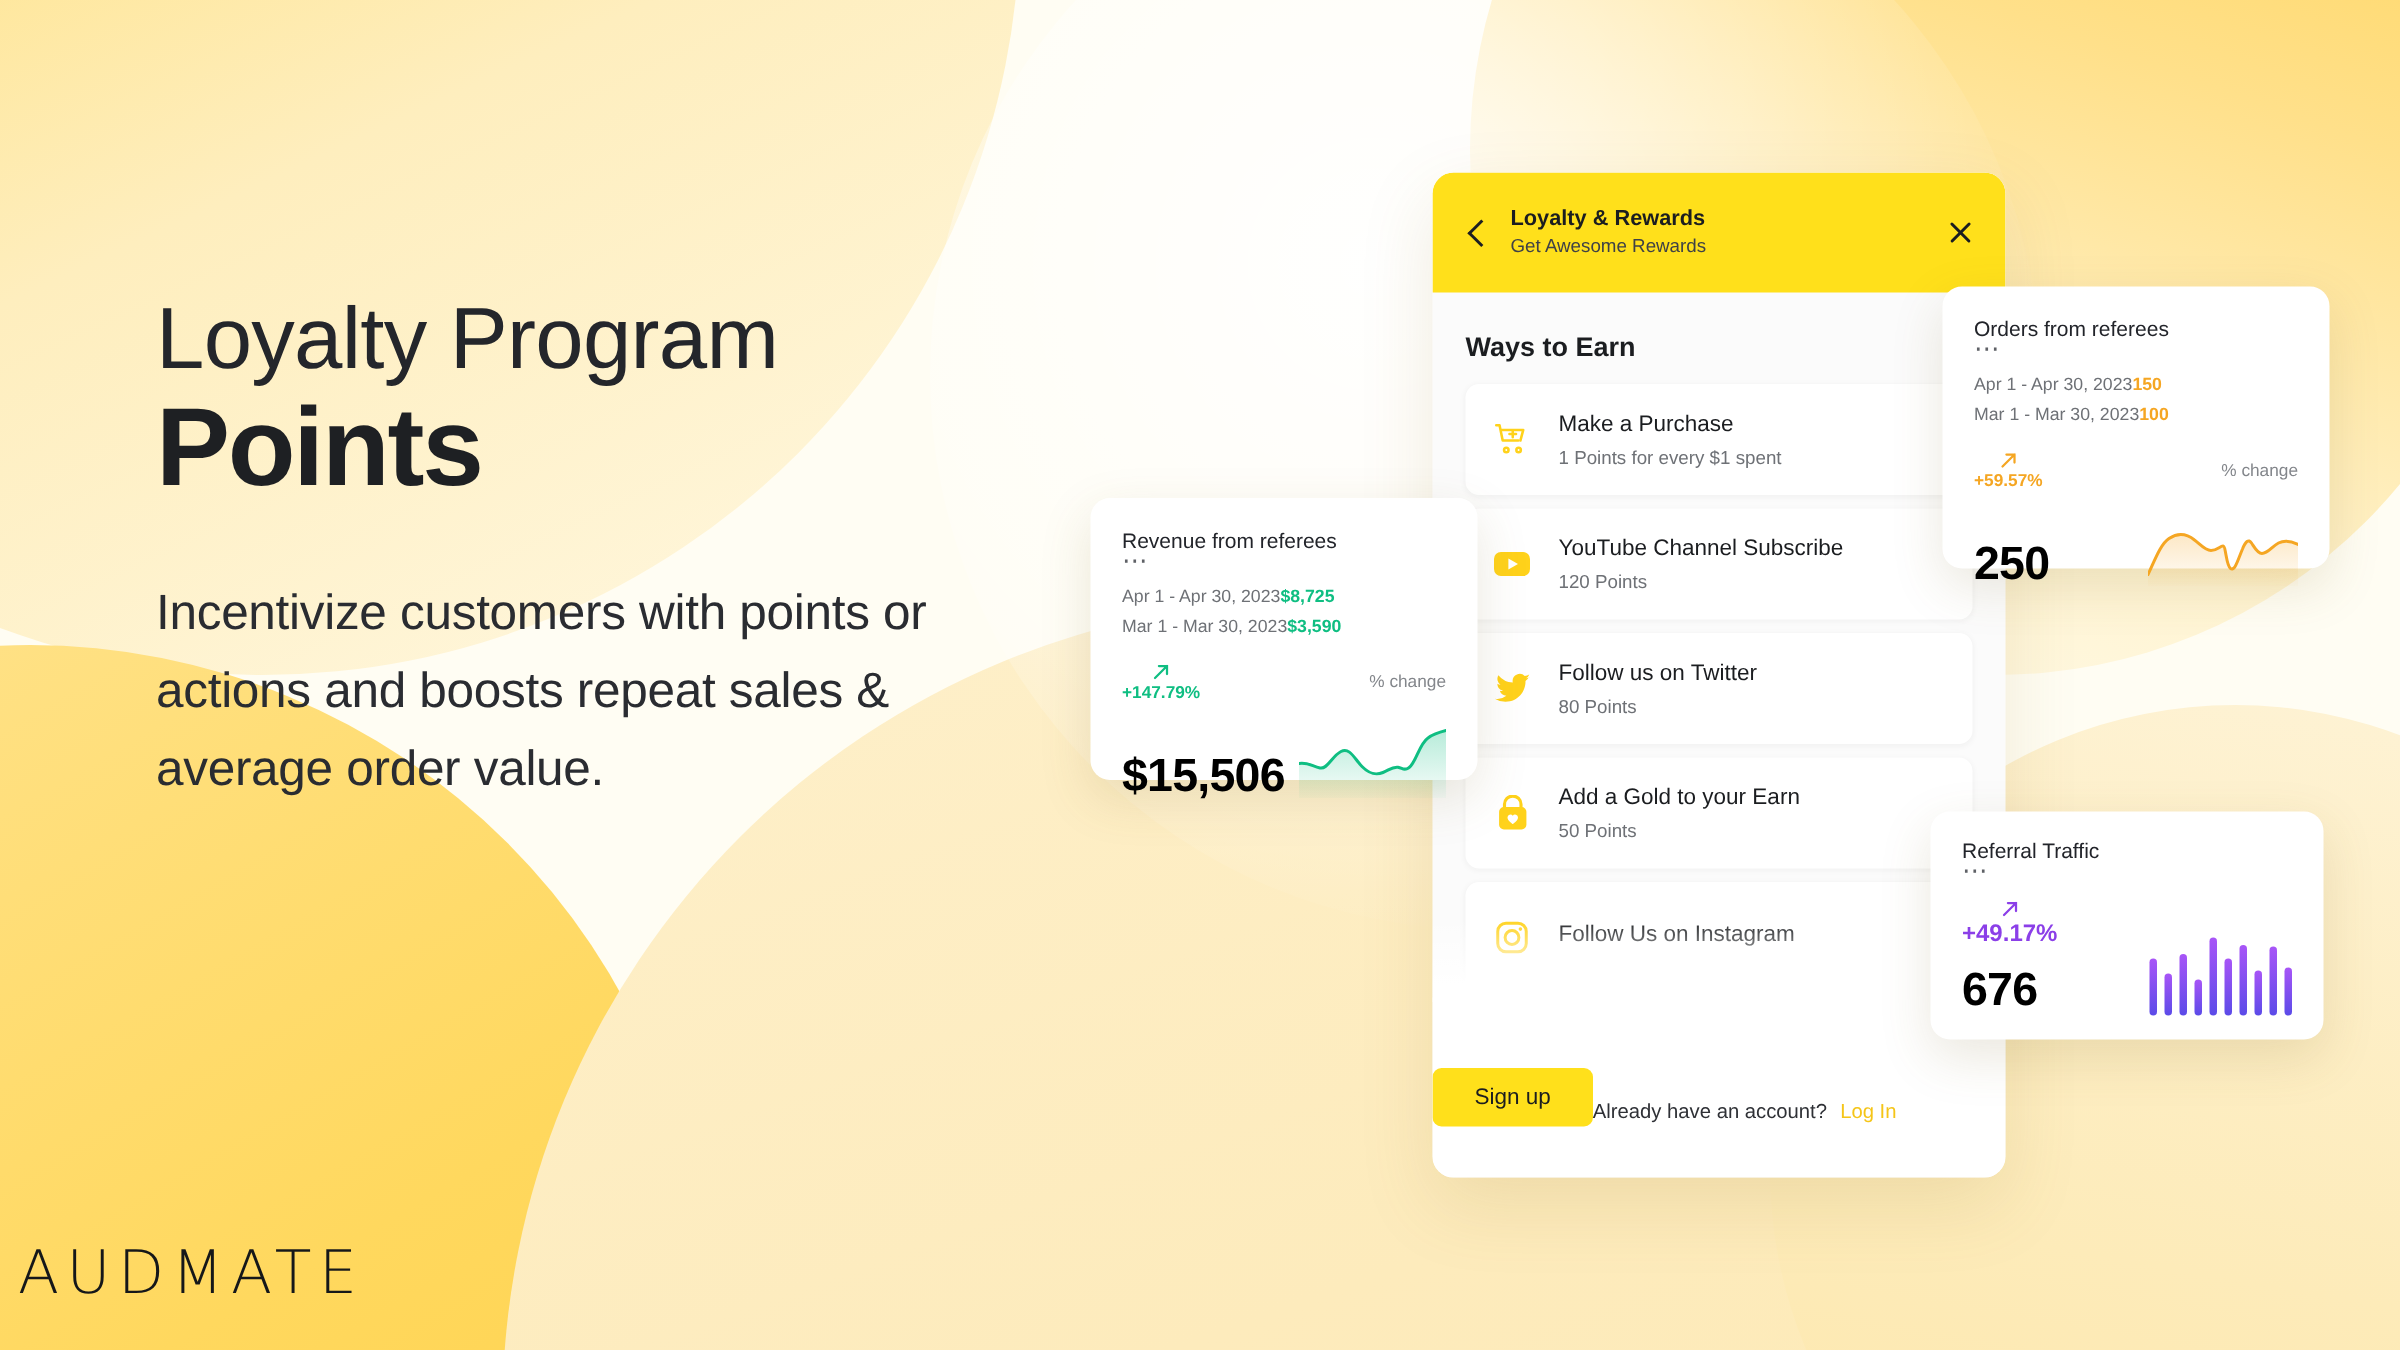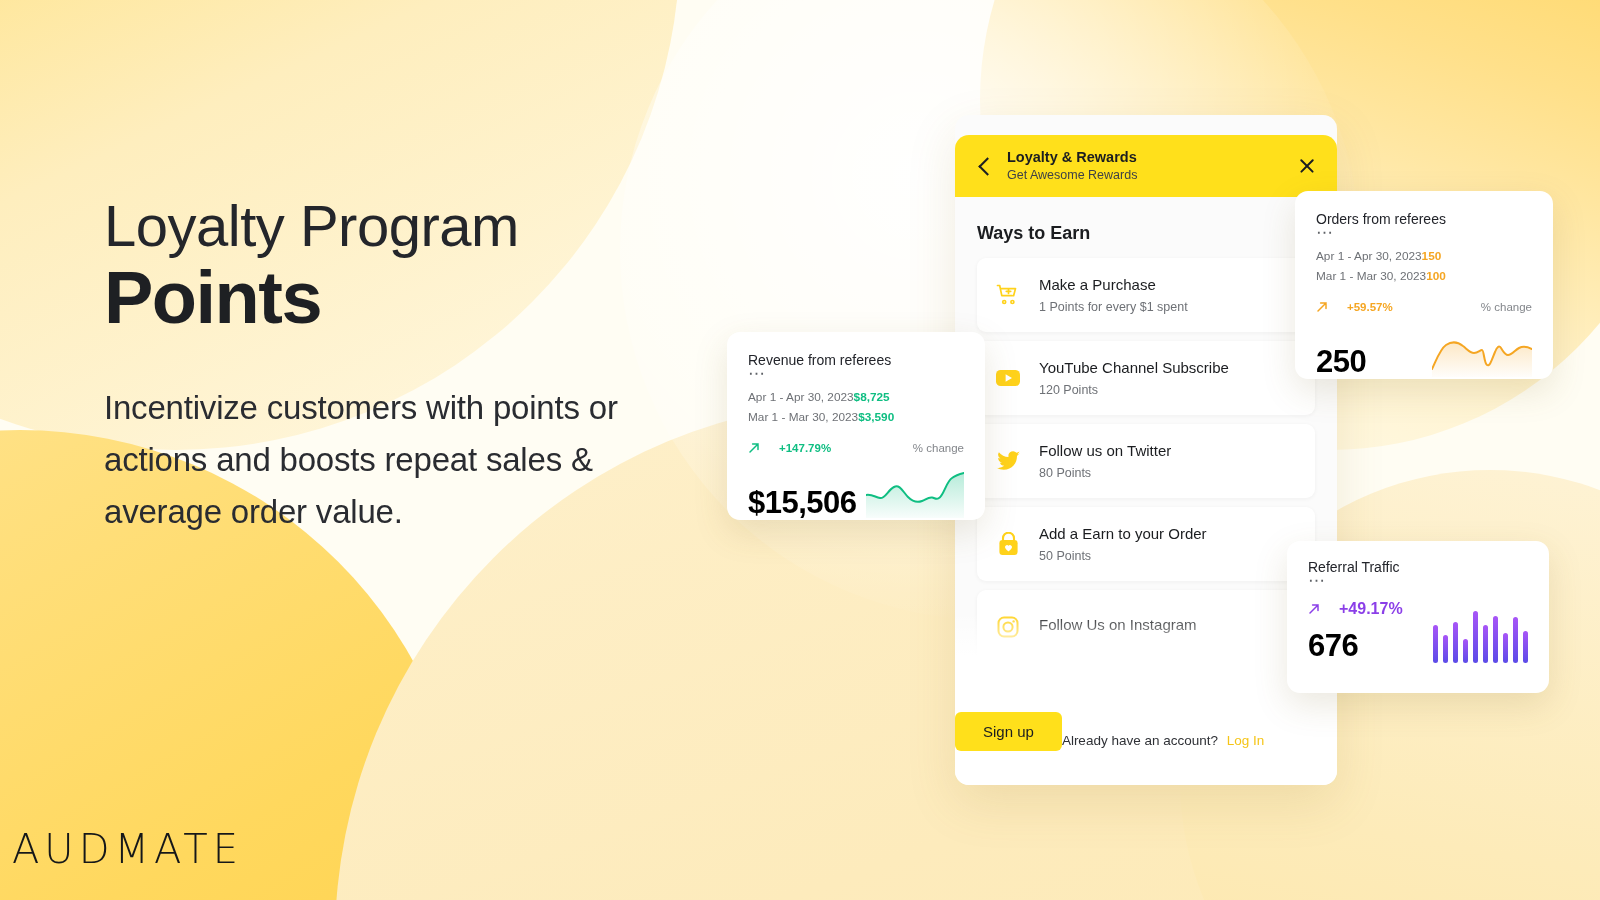--- a/index.html
+++ b/index.html
@@ -63,22 +63,22 @@
   }
 
   
   .panel {
     position: absolute; left: 955px; top: 115px; width: 382px; height: 670px;
     background: #FBFBFB; border-radius: 14px; z-index: 10;
     box-shadow: 0 18px 50px rgba(140,110,30,.13);
     overflow: hidden;
   }
   .panel-header {
-    background: #FFE01B; height: 62px; border-radius: 14px 14px 0 0;
-    display: flex; align-items: center; padding: 0 20px 0 18px; margin-top: 20px;
+    background: #FFE01B; height: 80px; border-radius: 14px 14px 0 0;
+    display: flex; align-items: center; padding: 0 20px 0 18px;
   }
   .back-chevron {
     width: 22px; height: 22px; flex: 0 0 22px; position: relative; cursor: pointer;
   }
   .back-chevron::before {
     content: ""; position: absolute; left: 8px; top: 5px;
     width: 11px; height: 11px; border-left: 2px solid #1D1F22; border-bottom: 2px solid #1D1F22;
     transform: rotate(45deg);
   }
   .header-titles { flex: 1; margin-left: 12px; }
@@ -145,21 +145,21 @@
   }
   .row-line .lbl { color: #6E7176; }
   .row-line .val { font-weight: 700; }
   .val-green { color: #0FBE82; }
   .val-amber { color: #F5A623; }
 
   .change-row {
     display: flex; justify-content: space-between; align-items: center;
     margin-top: 18px; font-size: 11.5px;
   }
-  .pct { font-weight: 700; display: flex; align-items: center; gap: 19px; }
+  .pct { font-weight: 700; display: flex; align-items: center; gap: 2px; flex-direction: column; }
   .pct-green { color: #0FBE82; }
   .pct-amber { color: #F5A623; }
   .pct-purple { color: #8B3FE8; }
   .pct-note { color: #83868B; }
 
   .big-row { display: flex; align-items: flex-end; justify-content: space-between; margin-top: 12px; }
   .big-num { font-size: 31px; font-weight: 700; color: #000000; letter-spacing: -.5px; line-height: 1; }
   .spark { display: block; }
 
   .traffic-body { display: flex; align-items: flex-end; justify-content: space-between; margin-top: 14px; }
@@ -248,21 +248,21 @@
 
     <div class="earn-row">
       <span class="earn-ico">
         <svg width="23" height="25" viewBox="0 0 23 25">
           <path d="M6 8V6.2a5.5 5.5 0 0 1 11 0V8" fill="none" stroke="#FFD21B" stroke-width="2.1" stroke-linecap="round"></path>
           <rect x="2.4" y="8" width="18.2" height="15" rx="3.2" fill="#FFD21B"></rect>
           <path d="M11.5 19.4s-3.5-2.2-3.5-4.35a1.95 1.95 0 0 1 3.5-1.18 1.95 1.95 0 0 1 3.5 1.18c0 2.15-3.5 4.35-3.5 4.35z" fill="#FFFFFF"></path>
         </svg>
       </span>
       <span class="earn-txt">
-        <span class="earn-name">Add a Earn to your Order</span>
+        <span class="earn-name">Add a Gold to your Earn</span>
         <span class="earn-pts" style="display:block">50 Points</span>
       </span>
     </div>
 
     <div class="earn-row">
       <span class="earn-ico">
         <svg width="24" height="24" viewBox="0 0 24 24" fill="none" stroke="#FFD21B" stroke-width="2">
           <rect x="2.5" y="2.5" width="19" height="19" rx="5.5"></rect>
           <circle cx="12" cy="12" r="4.6"></circle>
           <circle cx="17.6" cy="6.4" r="1.2" fill="#FFD21B" stroke="none"></circle>

